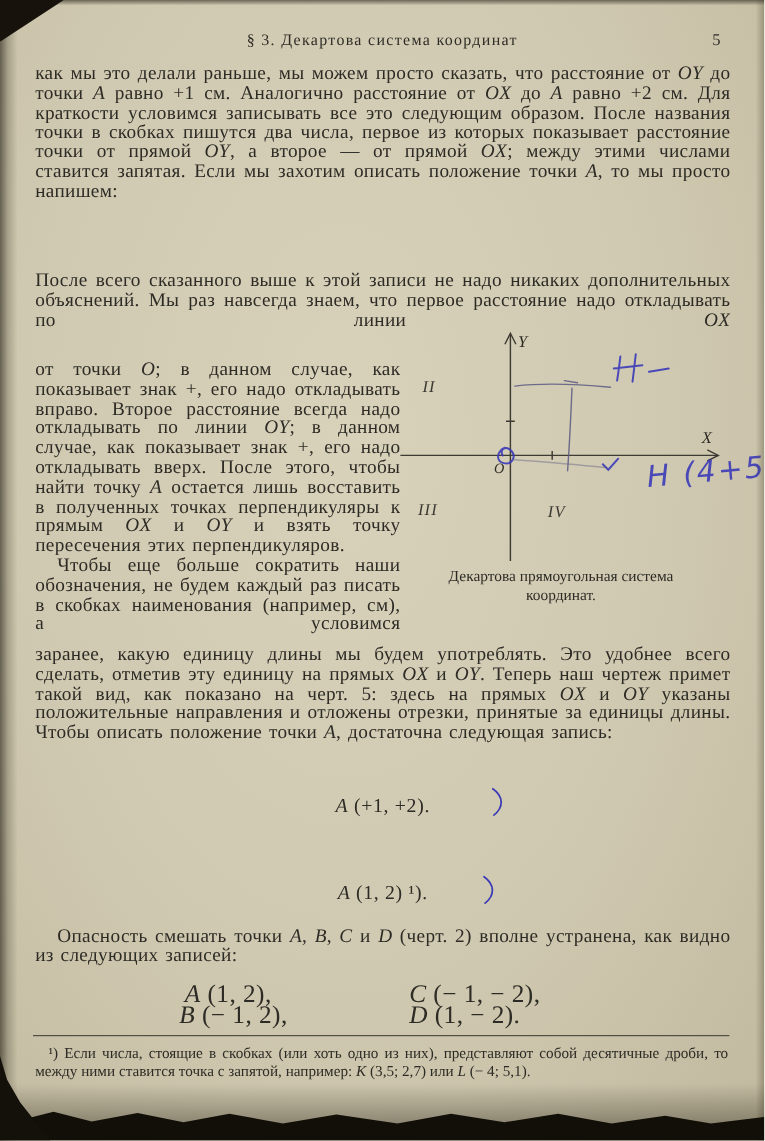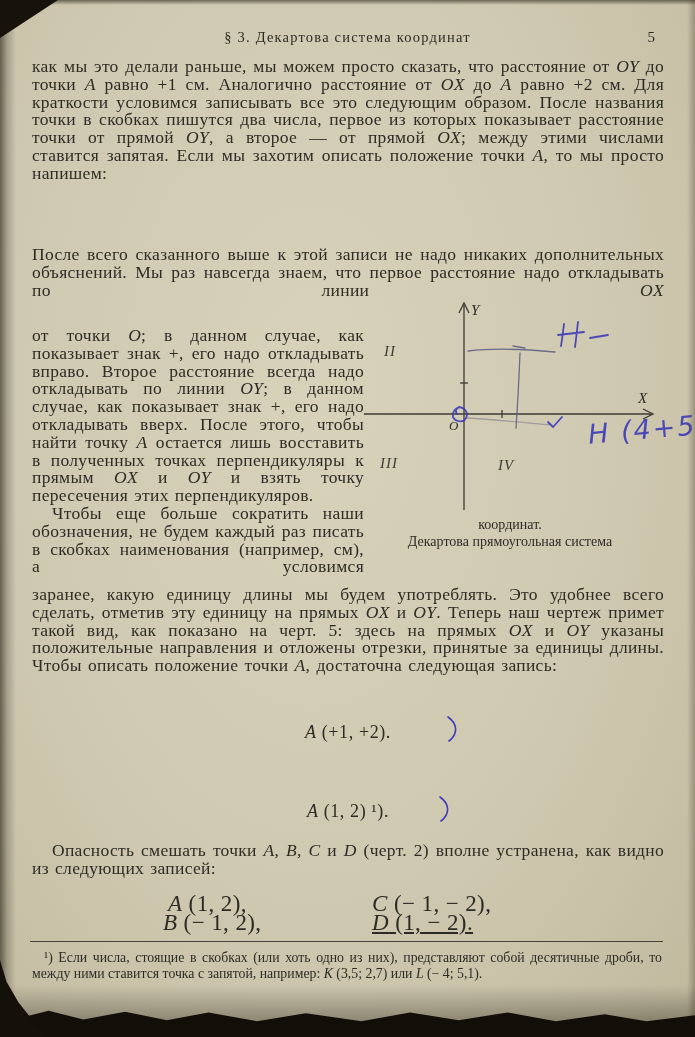--- a/index.html
+++ b/index.html
@@ -76,43 +76,43 @@
       <path d="M110,55 C135,52 165,53 197,56"></path>
       <path d="M162,57 C161,82 160,104 158,132"></path>
       <path opacity="0.5" d="M109,122 C140,124 170,127 193,129"></path>
       <path d="M155,50 l12,2"></path>
     </g>
   </svg>
 
   <div class="handwriting" style="left:588px; top:414px;">H (4+5</div>
 
   <div class="figcap">
+    <div>Декартова прямоугольная система</div>
     <div>координат.</div>
-    <div>Декартова прямоугольная система</div>
   </div>
 
   <div class="txt" style="left:32px; top:586px; width:632px; height:128px; overflow:hidden;">заранее, какую единицу длины мы будем употреблять. Это удобнее всего сделать, отметив эту единицу на прямых <i class="m">OX</i> и <i class="m">OY</i>. Теперь наш чертеж примет такой вид, как показано на черт. 5: здесь на прямых <i class="m">OX</i> и <i class="m">OY</i> указаны положительные направления и отложены отрезки, принятые за единицы длины. Чтобы описать положение точки <i class="m">A</i>, достаточна следующая запись:</div>
 
   <div class="formula" style="left:32px; top:722px; width:632px;"><i class="m">A</i> (+1, +2).</div>
   <svg class="abs" style="left:444px; top:714px;" width="18" height="30" viewBox="0 0 18 30">
     <path d="M4,3 C14,10 14,20 5,27" style="stroke:var(--pen);" fill="none" stroke-width="1.6" stroke-linecap="round"></path>
   </svg>
 
 
   <div class="formula" style="left:32px; top:801px; width:632px;"><i class="m">A</i> (1, 2) ¹).</div>
   <svg class="abs" style="left:436px; top:794px;" width="18" height="30" viewBox="0 0 18 30">
     <path d="M4,3 C14,10 14,20 5,27" style="stroke:var(--pen);" fill="none" stroke-width="1.6" stroke-linecap="round"></path>
   </svg>
 
   <div class="txt indent" style="left:32px; top:842px; width:632px; height:38px; overflow:hidden;">Опасность смешать точки <i class="m">A</i>, <i class="m">B</i>, <i class="m">C</i> и <i class="m">D</i> (черт. 2) вполне устранена, как видно из следующих записей:</div>
 
   <div class="pts" style="left:168px; top:891px;"><i class="m">A</i> (1, 2),</div>
   <div class="pts" style="left:372px; top:891px;"><i class="m">C</i> (− 1, − 2),</div>
   <div class="pts" style="left:163px; top:910px;"><i class="m">B</i> (− 1, 2),</div>
-  <div class="pts" style="left:372px; top:910px;text-decoration:underline;"><i class="m">D</i> (1, − 2).</div>
+  <div class="pts" style="left:372px; top:910px;"><i class="m">D</i> (1, − 2).</div>
 
   <div class="fnrule"></div>
   <div class="footnote">¹) Если числа, стоящие в скобках (или хоть одно из них), представляют собой десятичные дроби, то между ними ставится точка с запятой, например: <i class="m">K</i> (3,5; 2,7) или <i class="m">L</i> (− 4; 5,1).</div>
 
   <div class="abs" style="left:0; top:0; width:695px; height:5px; background:linear-gradient(rgba(25,20,12,.55), rgba(25,20,12,0));"></div>
   <div class="abs" style="left:0; top:0; width:16px; height:1037px; background:linear-gradient(90deg, rgba(32,27,17,.6), rgba(32,27,17,.22) 45%, rgba(32,27,17,0));"></div>
   <div class="abs" style="left:687px; top:0; width:8px; height:1037px; background:linear-gradient(270deg, rgba(70,60,40,.35), rgba(70,60,40,0));"></div>
   <div class="abs" style="left:0; top:0; width:58px; height:38px; background:var(--edge); clip-path:polygon(0 0, 100% 0, 0 100%);"></div>
   <div class="abs" style="left:0; top:985px; width:695px; height:52px; background:linear-gradient(rgba(25,20,10,0), rgba(25,20,10,.5));"></div>
   <div class="abs" style="left:0; top:1002px; width:695px; height:35px; background:#120f08;

